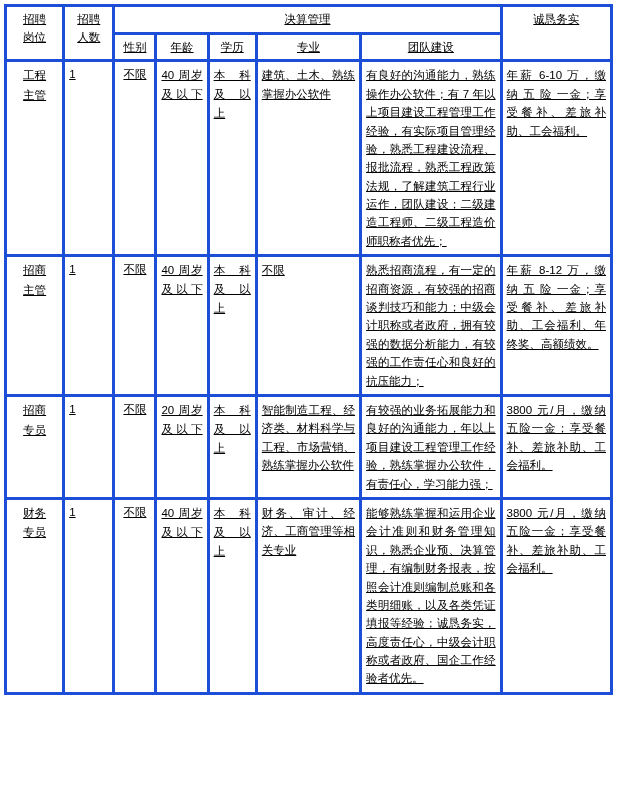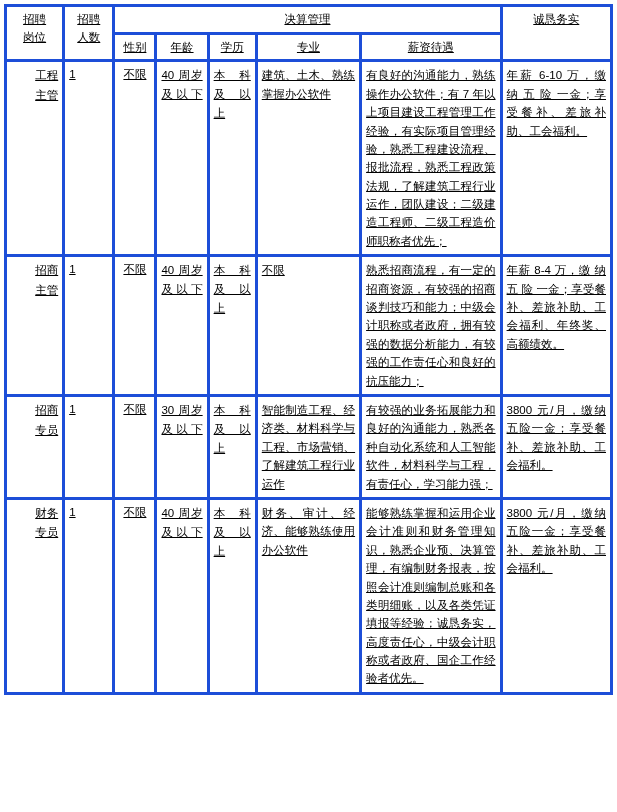--- a/index.html
+++ b/index.html
@@ -46,21 +46,21 @@
   col.c-post   { width: 58px; }
   col.c-num    { width: 50px; }
   col.c-sex    { width: 42px; }
   col.c-age    { width: 52px; }
   col.c-edu    { width: 48px; }
   col.c-major  { width: 104px; }
   col.c-req    { width: 140px; }
   col.c-pay    { width: 110px; }
 
   td.post {
-    text-align: right;
+    text-align: center;
     vertical-align: top;
     line-height: 1.7;
   }
   td.num {
     text-align: left;
     vertical-align: top;
   }
   td.sex {
     text-align: center;
     vertical-align: top;
@@ -116,21 +116,21 @@
         <th class="hdr hdr-two-line nowrapfix" rowspan="2">招聘
 人数</th>
         <th class="hdr" colspan="5">决算管理</th>
         <th class="hdr" rowspan="2">诚恳务实</th>
       </tr>
       <tr>
         <th class="hdr">性别</th>
         <th class="hdr">年龄</th>
         <th class="hdr">学历</th>
         <th class="hdr">专业</th>
-        <th class="hdr">薪资待遇</th>
+        <th class="hdr">团队建设</th>
       </tr>
     </thead>
     <tbody>
       <tr>
         <td class="post nowrapfix">工程
 主管</td>
         <td class="num">1</td>
         <td class="sex">不限</td>
         <td class="age">40 周岁 及以下</td>
         <td class="edu">本 科 及 以 上</td>
@@ -140,39 +140,39 @@
       </tr>
       <tr>
         <td class="post nowrapfix">招商
 主管</td>
         <td class="num">1</td>
         <td class="sex">不限</td>
         <td class="age">40 周岁 及以下</td>
         <td class="edu">本 科 及 以 上</td>
         <td class="major">不限</td>
         <td class="req">熟悉招商流程，有一定的招商资源，有较强的招商谈判技巧和能力；中级会计职称或者政府，拥有较强的数据分析能力，有较强的工作责任心和良好的抗压能力；</td>
-        <td class="pay">年薪 8-4 万，缴 纳 五 险 一金；享受餐补、差旅补助、工会福利、年终奖、高额绩效。</td>
+        <td class="pay">年薪 8-12 万，缴 纳 五 险 一金；享受餐补、差旅补助、工会福利、年终奖、高额绩效。</td>
       </tr>
       <tr>
         <td class="post nowrapfix">招商
 专员</td>
         <td class="num">1</td>
         <td class="sex">不限</td>
-        <td class="age">30 周岁 及以下</td>
+        <td class="age">20 周岁 及以下</td>
         <td class="edu">本 科 及 以 上</td>
-        <td class="major">智能制造工程、经济类、材料科学与工程、市场营销、了解建筑工程行业运作</td>
-        <td class="req">有较强的业务拓展能力和良好的沟通能力，熟悉各种自动化系统和人工智能软件，材料科学与工程，有责任心，学习能力强；</td>
+        <td class="major">智能制造工程、经济类、材料科学与工程、市场营销、熟练掌握办公软件</td>
+        <td class="req">有较强的业务拓展能力和良好的沟通能力，年以上项目建设工程管理工作经验，熟练掌握办公软件，有责任心，学习能力强；</td>
         <td class="pay">3800 元/月，缴纳五险一金；享受餐补、差旅补助、工会福利。</td>
       </tr>
       <tr>
         <td class="post nowrapfix">财务
 专员</td>
         <td class="num">1</td>
         <td class="sex">不限</td>
         <td class="age">40 周岁 及以下</td>
         <td class="edu">本 科 及 以 上</td>
-        <td class="major">财务、审计、经济、能够熟练使用办公软件</td>
+        <td class="major">财务、审计、经济、工商管理等相关专业</td>
         <td class="req">能够熟练掌握和运用企业会计准则和财务管理知识，熟悉企业预、决算管理，有编制财务报表，按照会计准则编制总账和各类明细账，以及各类凭证填报等经验；诚恳务实，高度责任心，中级会计职称或者政府、国企工作经验者优先。</td>
         <td class="pay">3800 元/月，缴纳五险一金；享受餐补、差旅补助、工会福利。</td>
       </tr>
     </tbody>
   </table>
 </div>
 
 </body></html>

